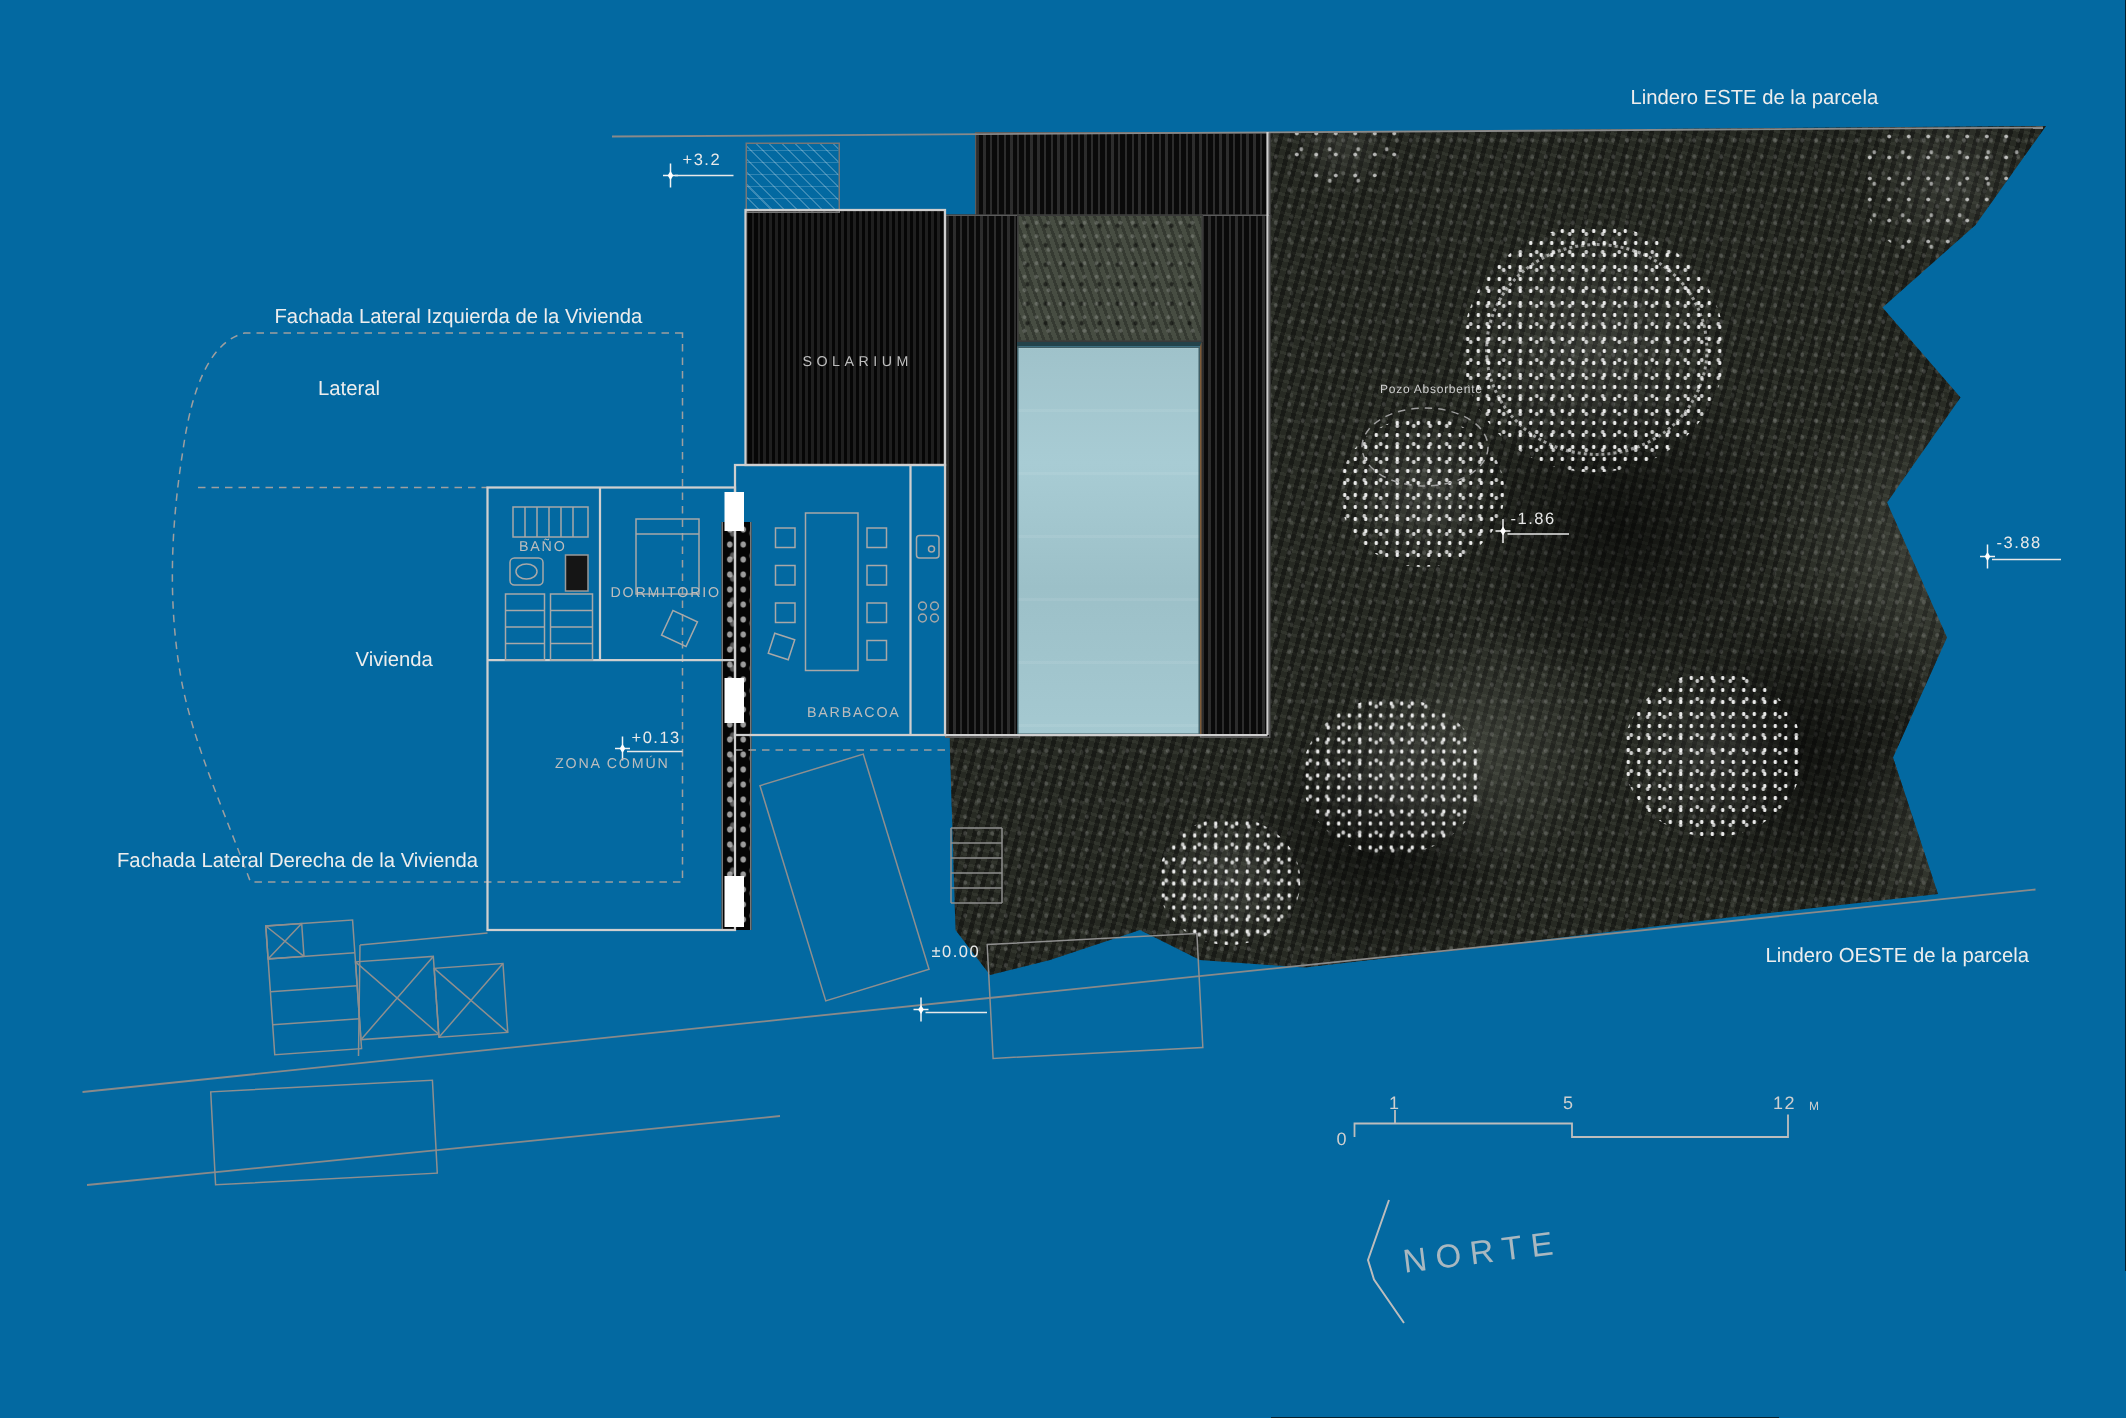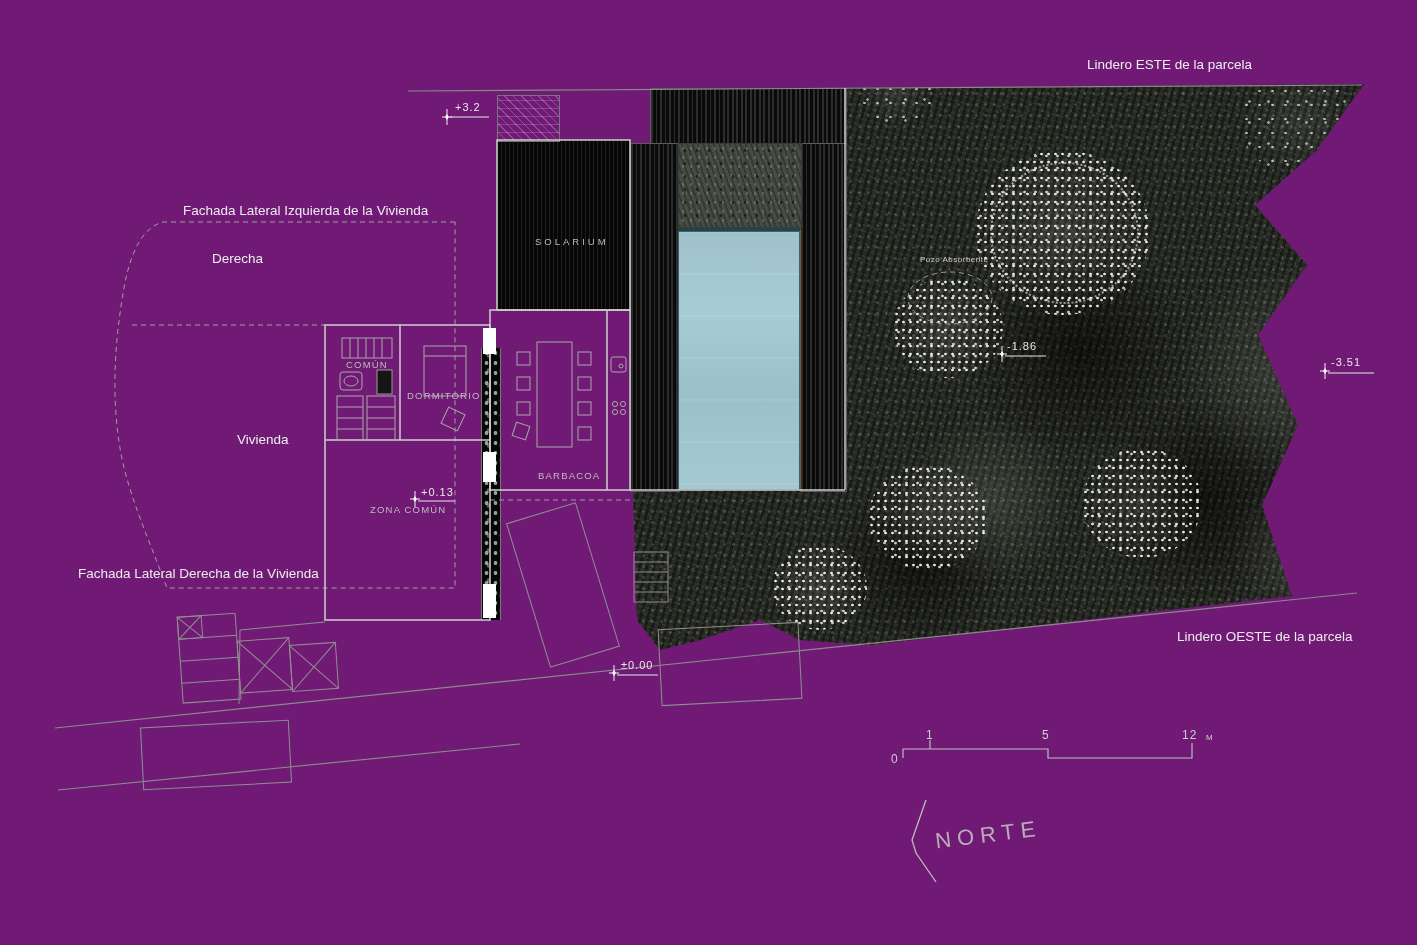--- a/index.html
+++ b/index.html
@@ -1,16 +1,16 @@
 <!DOCTYPE html>
 <html><head>
 <meta charset="utf-8">
 <style>
   html,body{margin:0;padding:0;background:#000;}
-  .canvas{position:relative;width:1417px;height:945px;background:#701a75;overflow:hidden;
+  .canvas{position:relative;width:1417px;height:945px;background:#0369a1;overflow:hidden;
           font-family:"Liberation Sans",sans-serif;}
   
   .lbl{position:absolute;color:#ededed;font-size:13.5px;white-space:nowrap;}
   .room{position:absolute;color:#bdbdbd;font-size:9.5px;letter-spacing:1.2px;white-space:nowrap;}
   .tiny{position:absolute;color:#cfcfcf;font-size:8px;letter-spacing:.5px;white-space:nowrap;text-align:right;}
   .level{position:absolute;color:#e9e9e9;font-size:11px;letter-spacing:1px;white-space:nowrap;}
   .scaletxt{position:absolute;color:#cfcfcf;font-size:12px;letter-spacing:1px;white-space:nowrap;}
   .scaleunit{position:absolute;color:#cfcfcf;font-size:8px;white-space:nowrap;}
   .north{position:absolute;color:#c6c6c6;font-size:22px;letter-spacing:6px;opacity:.85;
          transform:rotate(-7deg);white-space:nowrap;}
@@ -204,34 +204,34 @@
         <line x1="1005" y1="356" x2="1046" y2="356"></line>
       <use href="#lvlmark" x="1325" y="371"></use>
         <line x1="1328" y1="373" x2="1374" y2="373"></line>
     </g>
   </svg>
 
   <div class="lbl" style="left:1087px;top:57px">Lindero ESTE de la parcela</div>
   <div class="lbl" style="left:1177px;top:629px">Lindero OESTE de la parcela</div>
   <div class="lbl" style="left:183px;top:203px">Fachada Lateral Izquierda de la Vivienda</div>
   <div class="lbl" style="left:78px;top:566px">Fachada Lateral Derecha de la Vivienda</div>
-  <div class="lbl" style="left:212px;top:251px">Derecha</div>
+  <div class="lbl" style="left:212px;top:251px">Lateral</div>
   <div class="lbl" style="left:237px;top:432px">Vivienda</div>
   <div class="room" style="left:535px;top:236px;letter-spacing:3px">SOLARIUM</div>
   <div class="room" style="left:538px;top:470px">BARBACOA</div>
   <div class="room" style="left:370px;top:504px">ZONA COMÚN</div>
   <div class="room" style="left:407px;top:390px">DORMITORIO</div>
-  <div class="room" style="left:346px;top:359px">COMÚN</div>
+  <div class="room" style="left:346px;top:359px">BAÑO</div>
   <div class="tiny" style="left:920px;top:255px">Pozo Absorbente</div>
 
   <div class="level" style="left:455px;top:101px">+3.2</div>
   <div class="level" style="left:421px;top:486px">+0.13</div>
-  <div class="level" style="left:621px;top:659px">±0.00</div>
+  <div class="level" style="left:621px;top:629px">±0.00</div>
   <div class="level" style="left:1007px;top:340px">-1.86</div>
-  <div class="level" style="left:1331px;top:356px">-3.51</div>
+  <div class="level" style="left:1331px;top:356px">-3.88</div>
 
   <div class="scaletxt" style="left:891px;top:752px">0</div>
   <div class="scaletxt" style="left:926px;top:728px">1</div>
   <div class="scaletxt" style="left:1042px;top:728px">5</div>
   <div class="scaletxt" style="left:1182px;top:728px">12</div>
   <div class="scaleunit" style="left:1206px;top:733px">M</div>
 
   <div class="north" style="left:935px;top:822px">NORTE</div>
 
 </div>

